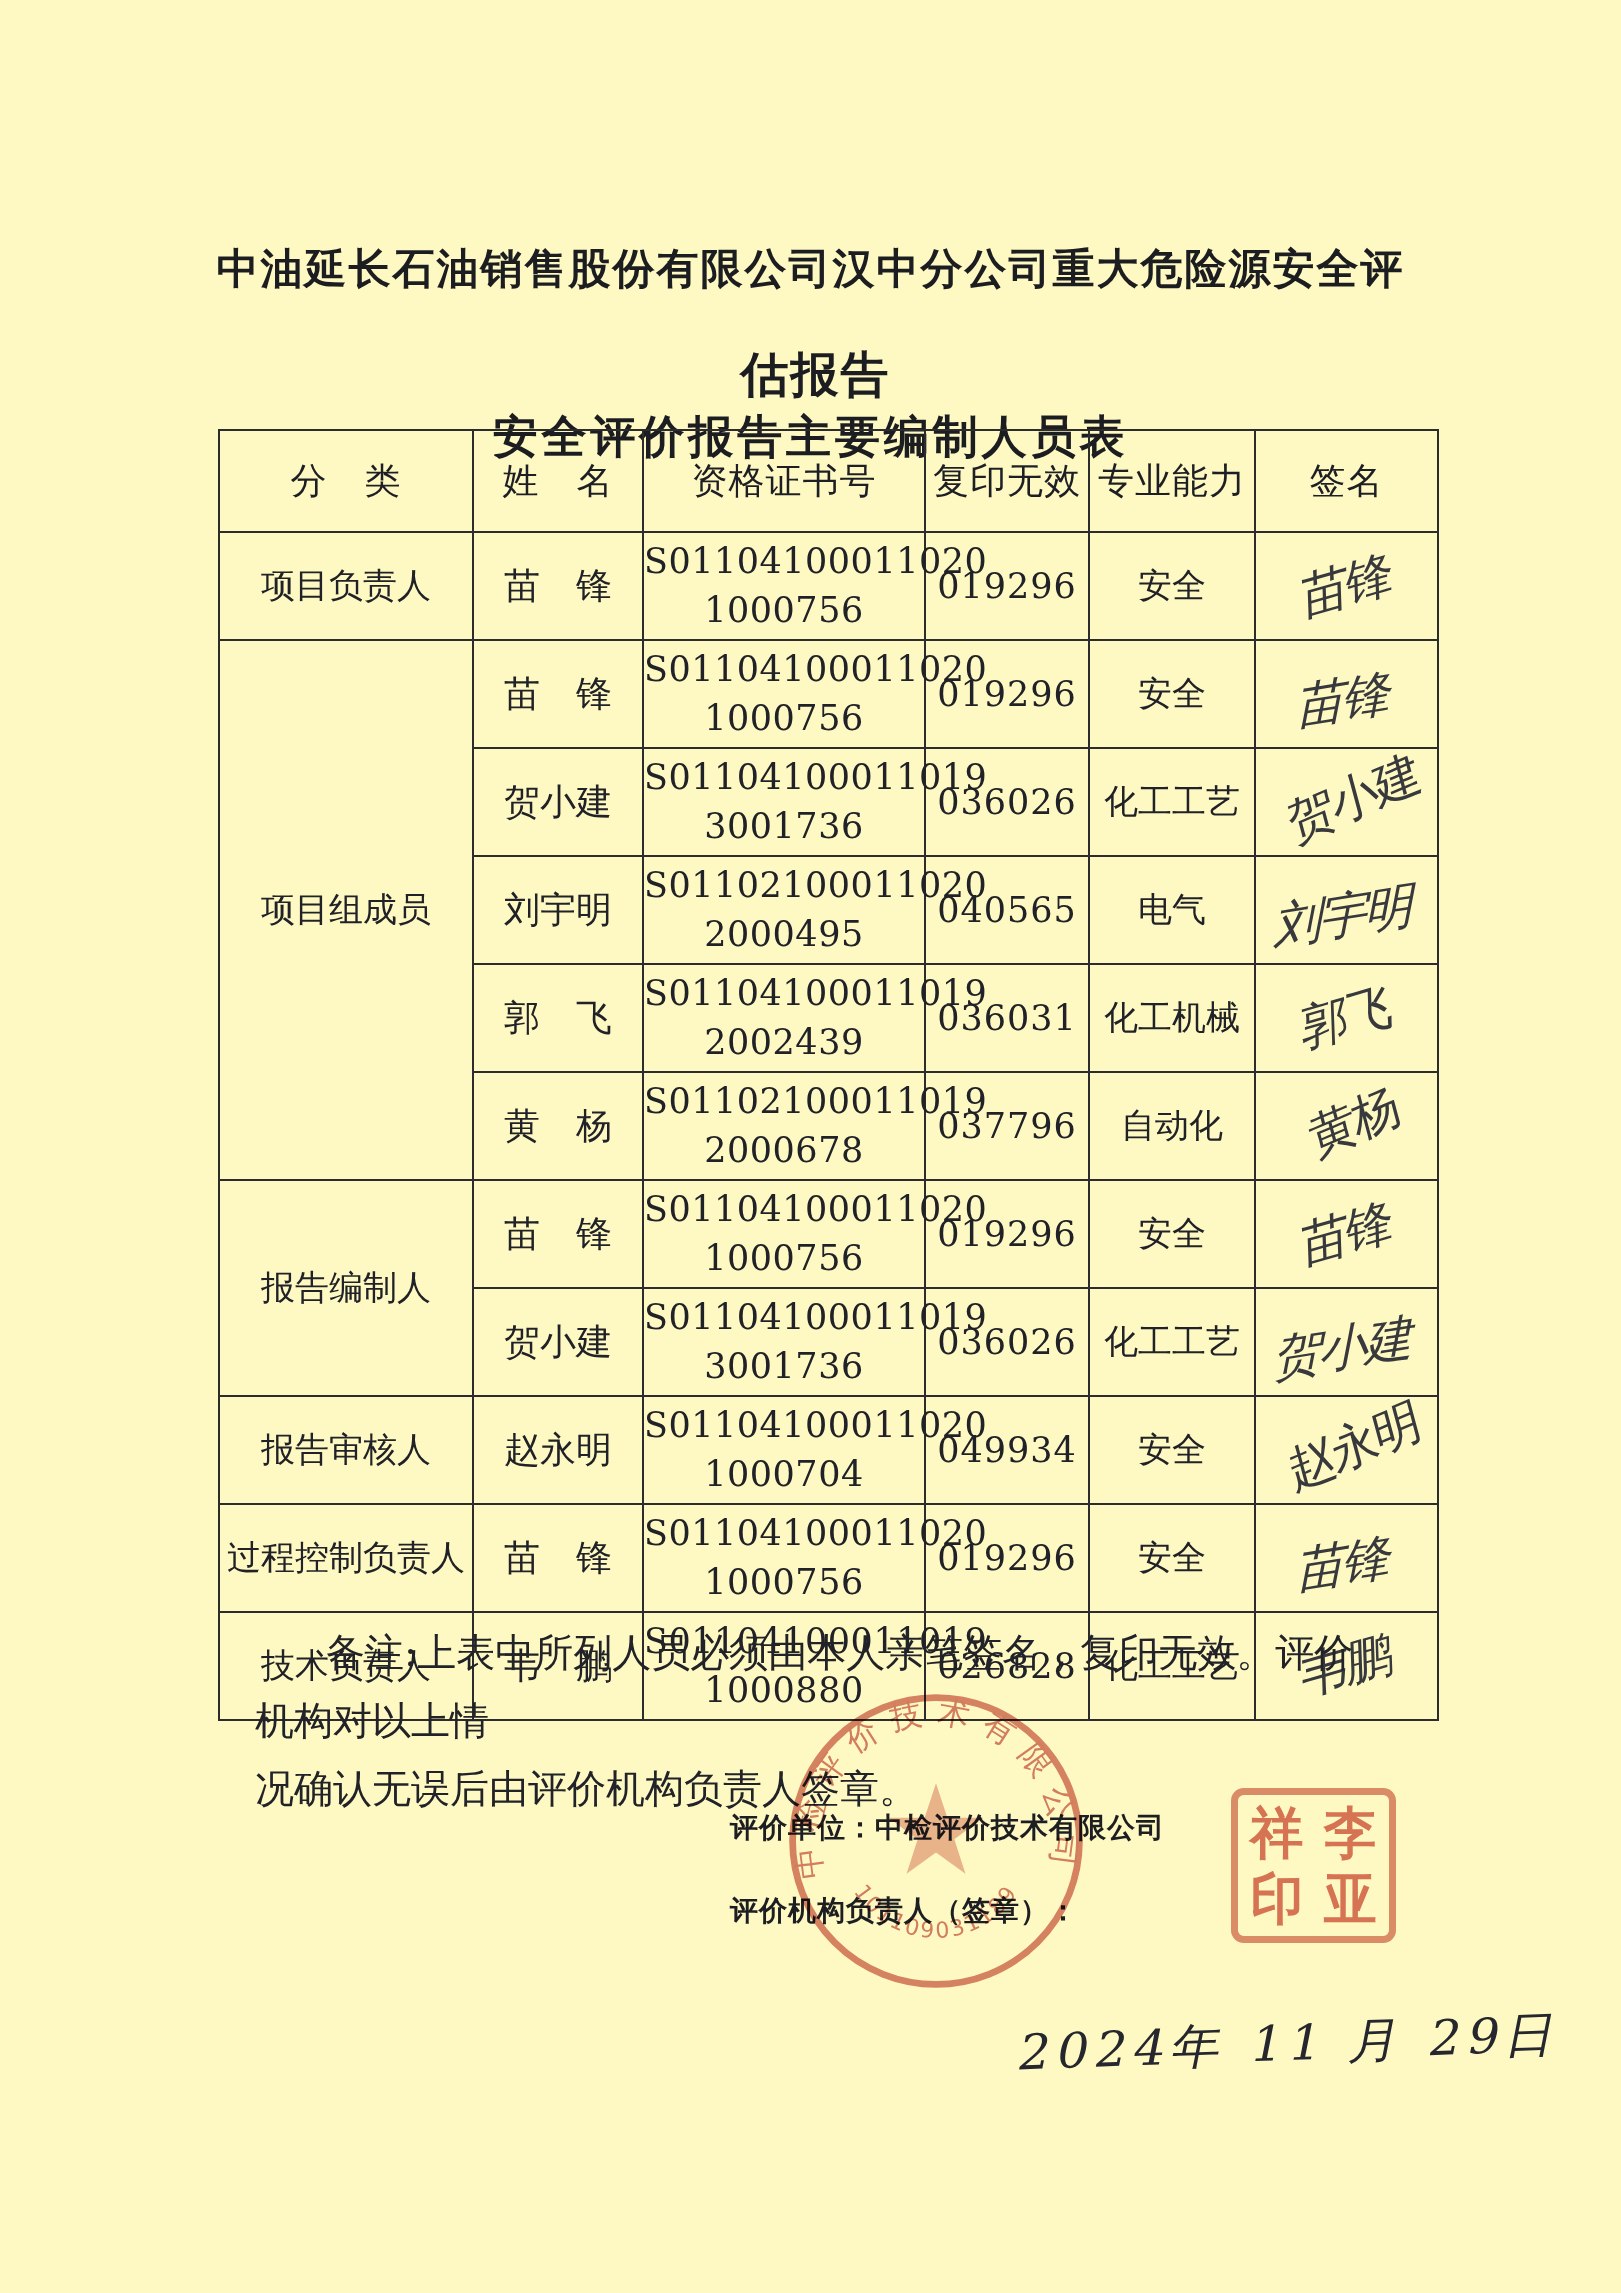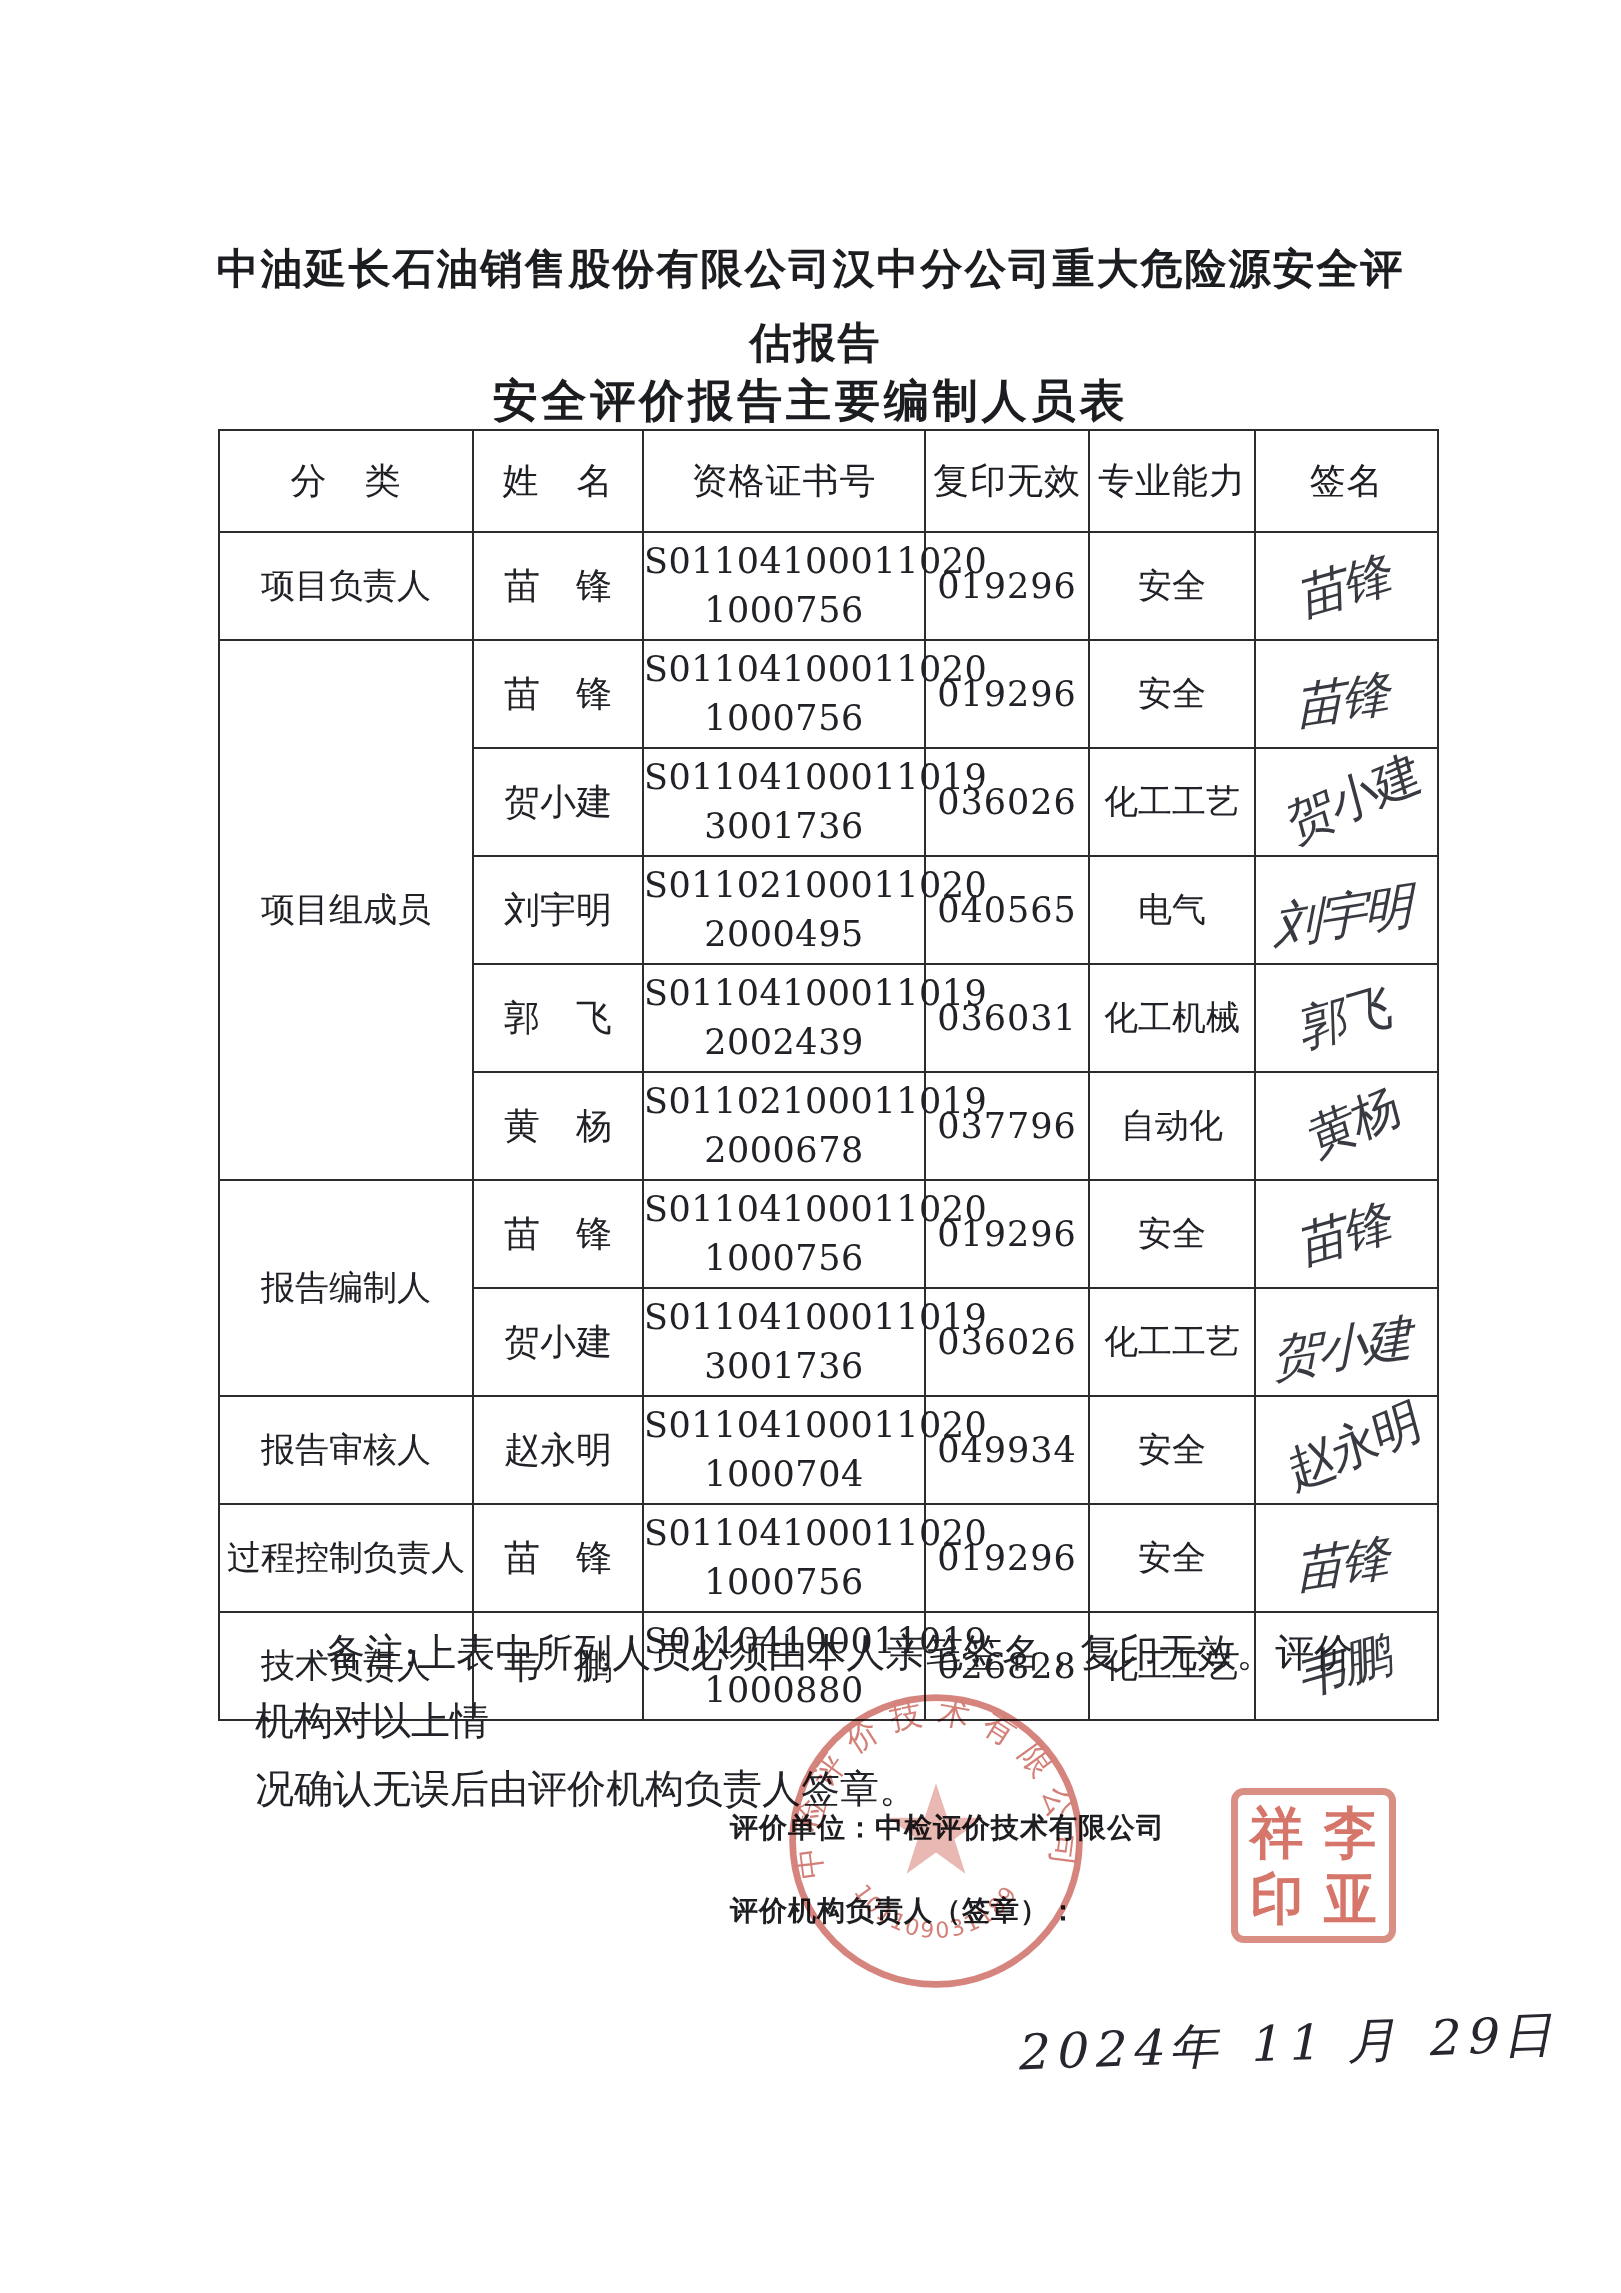--- a/index.html
+++ b/index.html
@@ -1,26 +1,26 @@
 <!DOCTYPE html>
 <html><head>
 <meta charset="utf-8">
 <style>
   html,body{margin:0;padding:0;background:#e8e8e8;}
   .page{
-    position:relative;width:1621px;height:2294px;background:#ffffff;
+    position:relative;width:1621px;height:2294px;background:#fef9c3;
     font-family:"DejaVu Serif","Liberation Serif",serif;color:#212227;overflow:hidden;
   }
   
   .titles{
     position:absolute;top:241px;left:0;width:100%;text-align:center;
     font-family:"DejaVu Sans","Liberation Sans",sans-serif;font-weight:700;color:#1c1d21;
   }
   .title-l1{font-size:42px;letter-spacing:2px;}
-  .title-l2{font-size:42px;margin-top:18px;letter-spacing:2px;padding-left:10px;}
+  .title-l2{font-size:48px;margin-top:46px;letter-spacing:2px;padding-left:10px;}
   .table-title{font-size:45px;letter-spacing:3.9px;}
   
   .ptable{
     position:absolute;left:218px;top:429px;width:1218px;
     border-collapse:collapse;table-layout:fixed;text-align:center;
   }
   .ptable th,.ptable td{border:2px solid #2c2c2e;padding:0;font-weight:400;vertical-align:middle;}
   .ptable thead tr{height:102px;}
   .ptable tbody tr{height:108px;}
   .ptable th{font-size:36px;letter-spacing:1px;color:#1e1f24;}

